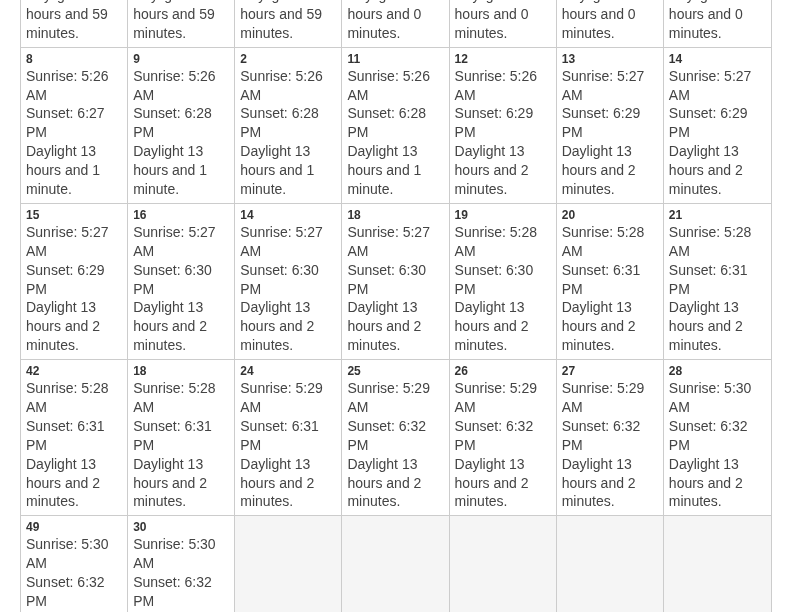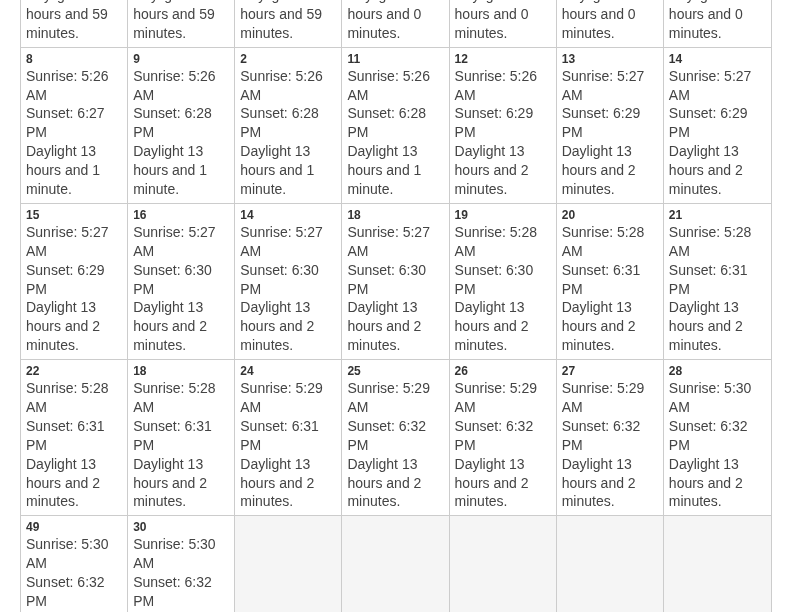--- a/index.html
+++ b/index.html
@@ -168,21 +168,21 @@
         <div class="cal-row">
           <div class="cal-cell"><span class="day-num">15</span><span class="day-info">Sunrise: 5:27 AM<br>Sunset: 6:29 PM<br>Daylight 13 hours and 2 minutes.</span></div>
           <div class="cal-cell"><span class="day-num">16</span><span class="day-info">Sunrise: 5:27 AM<br>Sunset: 6:30 PM<br>Daylight 13 hours and 2 minutes.</span></div>
           <div class="cal-cell"><span class="day-num">14</span><span class="day-info">Sunrise: 5:27 AM<br>Sunset: 6:30 PM<br>Daylight 13 hours and 2 minutes.</span></div>
           <div class="cal-cell"><span class="day-num">18</span><span class="day-info">Sunrise: 5:27 AM<br>Sunset: 6:30 PM<br>Daylight 13 hours and 2 minutes.</span></div>
           <div class="cal-cell"><span class="day-num">19</span><span class="day-info">Sunrise: 5:28 AM<br>Sunset: 6:30 PM<br>Daylight 13 hours and 2 minutes.</span></div>
           <div class="cal-cell"><span class="day-num">20</span><span class="day-info">Sunrise: 5:28 AM<br>Sunset: 6:31 PM<br>Daylight 13 hours and 2 minutes.</span></div>
           <div class="cal-cell"><span class="day-num">21</span><span class="day-info">Sunrise: 5:28 AM<br>Sunset: 6:31 PM<br>Daylight 13 hours and 2 minutes.</span></div>
         </div>
         <div class="cal-row">
-          <div class="cal-cell"><span class="day-num">22</span><span class="day-info">Sunrise: 5:28 AM<br>Sunset: 6:31 PM<br>Daylight 13 hours and 2 minutes.</span></div>
+          <div class="cal-cell"><span class="day-num">42</span><span class="day-info">Sunrise: 5:28 AM<br>Sunset: 6:31 PM<br>Daylight 13 hours and 2 minutes.</span></div>
           <div class="cal-cell"><span class="day-num">18</span><span class="day-info">Sunrise: 5:28 AM<br>Sunset: 6:31 PM<br>Daylight 13 hours and 2 minutes.</span></div>
           <div class="cal-cell"><span class="day-num">24</span><span class="day-info">Sunrise: 5:29 AM<br>Sunset: 6:31 PM<br>Daylight 13 hours and 2 minutes.</span></div>
           <div class="cal-cell"><span class="day-num">25</span><span class="day-info">Sunrise: 5:29 AM<br>Sunset: 6:32 PM<br>Daylight 13 hours and 2 minutes.</span></div>
           <div class="cal-cell"><span class="day-num">26</span><span class="day-info">Sunrise: 5:29 AM<br>Sunset: 6:32 PM<br>Daylight 13 hours and 2 minutes.</span></div>
           <div class="cal-cell"><span class="day-num">27</span><span class="day-info">Sunrise: 5:29 AM<br>Sunset: 6:32 PM<br>Daylight 13 hours and 2 minutes.</span></div>
           <div class="cal-cell"><span class="day-num">28</span><span class="day-info">Sunrise: 5:30 AM<br>Sunset: 6:32 PM<br>Daylight 13 hours and 2 minutes.</span></div>
         </div>
         <div class="cal-row">
           <div class="cal-cell"><span class="day-num">49</span><span class="day-info">Sunrise: 5:30 AM<br>Sunset: 6:32 PM<br>Daylight 13 hours and 2 minutes.</span></div>
           <div class="cal-cell"><span class="day-num">30</span><span class="day-info">Sunrise: 5:30 AM<br>Sunset: 6:32 PM<br>Daylight 13 hours and 2 minutes.</span></div>

